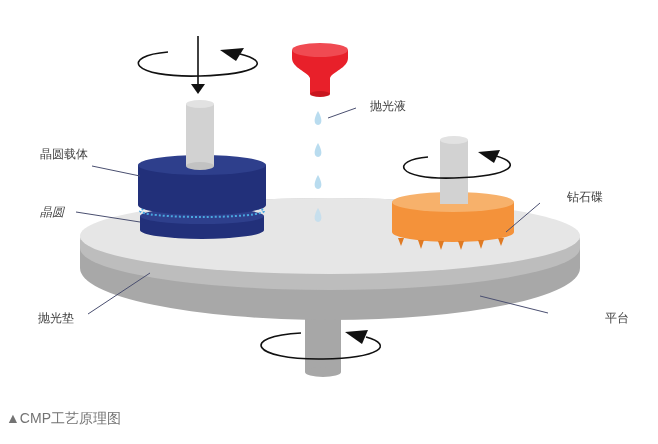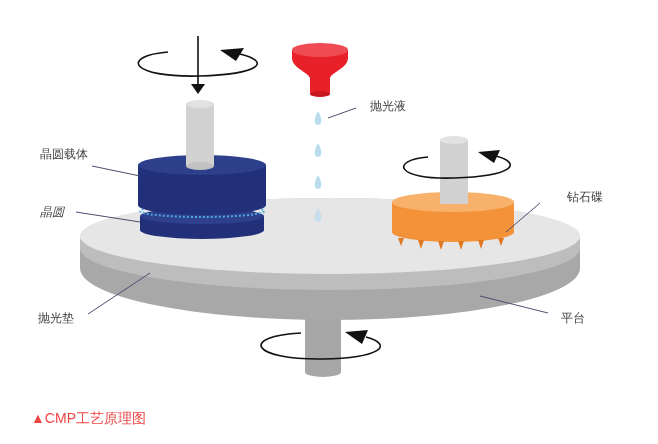--- a/index.html
+++ b/index.html
@@ -1,19 +1,19 @@
 <!DOCTYPE html>
 <html><head>
 <meta charset="utf-8">
 <style>
   html,body{margin:0;padding:0;background:#ffffff;}
   body{width:658px;height:444px;position:relative;overflow:hidden;font-family:"DejaVu Sans","Liberation Sans",sans-serif;}
   #diagram{position:absolute;left:0;top:0;width:658px;height:444px;}
   .lbl{position:absolute;font-size:12px;color:#404040;white-space:nowrap;line-height:14px;}
-  .caption{position:absolute;left:31px;top:410px;font-size:14px;color:#ef4444;white-space:nowrap;font-family:"Liberation Sans","DejaVu Sans",sans-serif;}
+  .caption{position:absolute;left:6px;top:410px;font-size:14px;color:#737373;white-space:nowrap;font-family:"Liberation Sans","DejaVu Sans",sans-serif;}
 </style>
 </head>
 <body>
 
 <svg id="diagram" viewBox="0 0 658 444" xmlns="http://www.w3.org/2000/svg">
 
   <g>
     <rect x="305" y="300" width="36" height="72" fill="#a7a7a7"></rect>
     <ellipse cx="323" cy="372" rx="18" ry="5" fill="#a7a7a7"></ellipse>
   </g>
@@ -95,15 +95,15 @@
     <line x1="88" y1="314" x2="150" y2="273"></line>
     <line x1="548" y1="313" x2="480" y2="296"></line>
   </g>
 </svg>
 
 <div class="lbl" style="left:40px;top:147px;">晶圆载体</div>
 <div class="lbl" style="left:40px;top:205px;font-style:italic;">晶圆</div>
 <div class="lbl" style="left:370px;top:99px;">抛光液</div>
 <div class="lbl" style="left:555px;top:190px;margin-left:12px;">钻石碟</div>
 <div class="lbl" style="left:38px;top:311px;text-align:right;">抛光垫</div>
-<div class="lbl" style="left:561px;top:311px;">平台</div>
+<div class="lbl" style="left:605px;top:311px;">平台</div>
 
 <div class="caption">▲CMP工艺原理图</div>
 
 </body></html>

